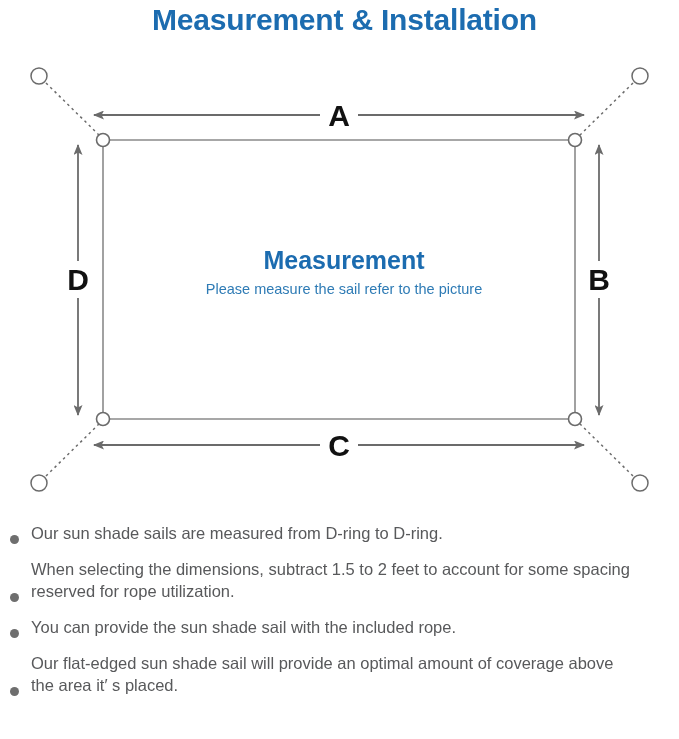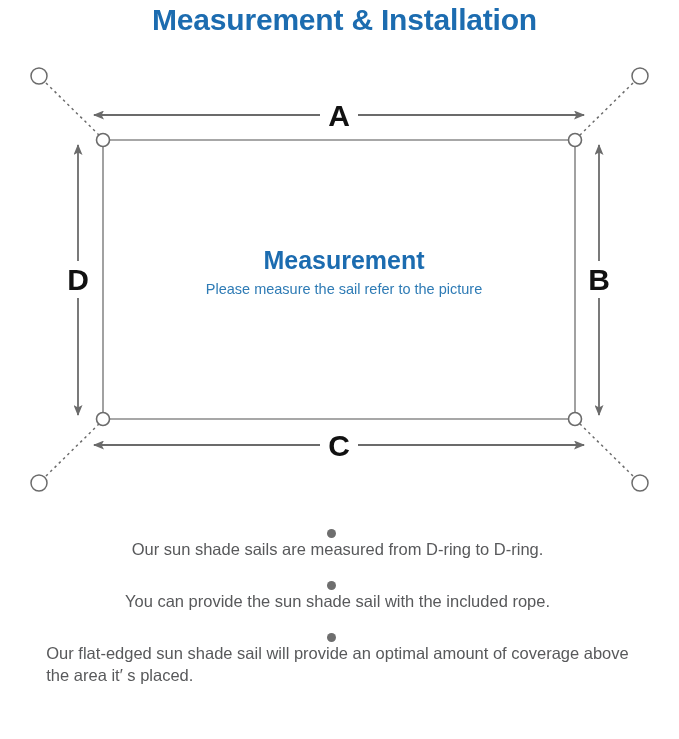--- a/index.html
+++ b/index.html
@@ -42,24 +42,23 @@
   }
   .notes {
     position: absolute;
     left: 0;
     top: 522px;
     width: 679px;
   }
   .note-row {
     position: relative;
     display: flex;
-    align-items: center;
+    align-items: flex-end;
     padding: 0 14px 0 10px;
     margin-bottom: 14px;
-    flex-direction: column;
   }
   .bullet {
     flex: 0 0 auto;
     width: 9px;
     height: 9px;
     border-radius: 50%;
     background: #6e6e6e;
     margin-top: 7px;
     margin-right: 12px;
   }
@@ -143,20 +142,25 @@
     <text class="ctr-sub" x="344" y="250" text-anchor="middle">Please measure the sail refer to the picture</text>
   </svg>
 
   <div class="notes">
     <div class="note-row">
       <span class="bullet"></span>
       <span class="note-text">Our sun shade sails are measured from D-ring to D-ring.</span>
     </div>
     <div class="note-row">
       <span class="bullet"></span>
+      <span class="note-text">When selecting the dimensions, subtract 1.5 to 2 feet to account for some spacing
+reserved for rope utilization.</span>
+    </div>
+    <div class="note-row">
+      <span class="bullet"></span>
       <span class="note-text">You can provide the sun shade sail with the included rope.</span>
     </div>
     <div class="note-row">
       <span class="bullet"></span>
       <span class="note-text">Our flat-edged sun shade sail will provide an optimal amount of coverage above
 the area it′ s placed.</span>
     </div>
   </div>
 
 </div>

